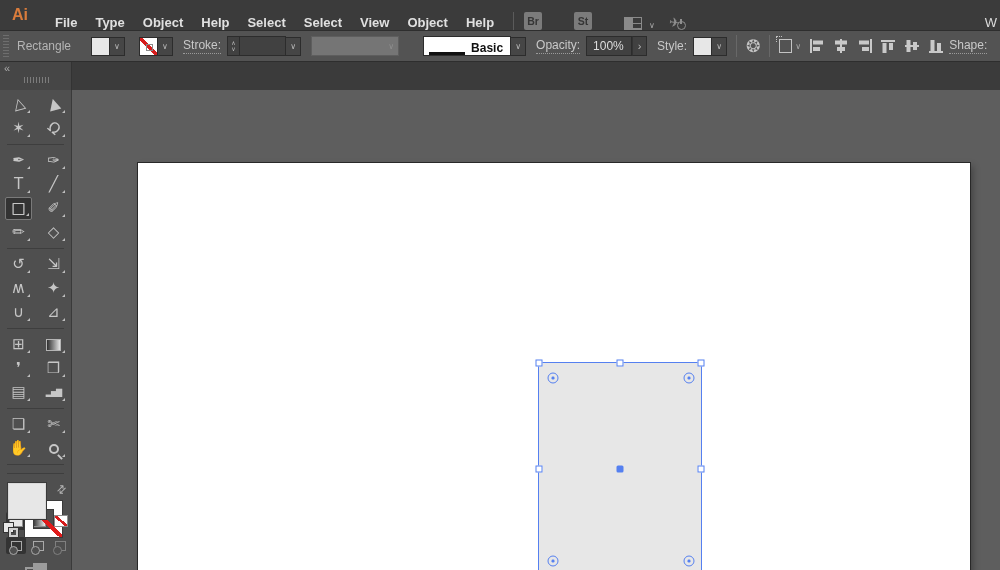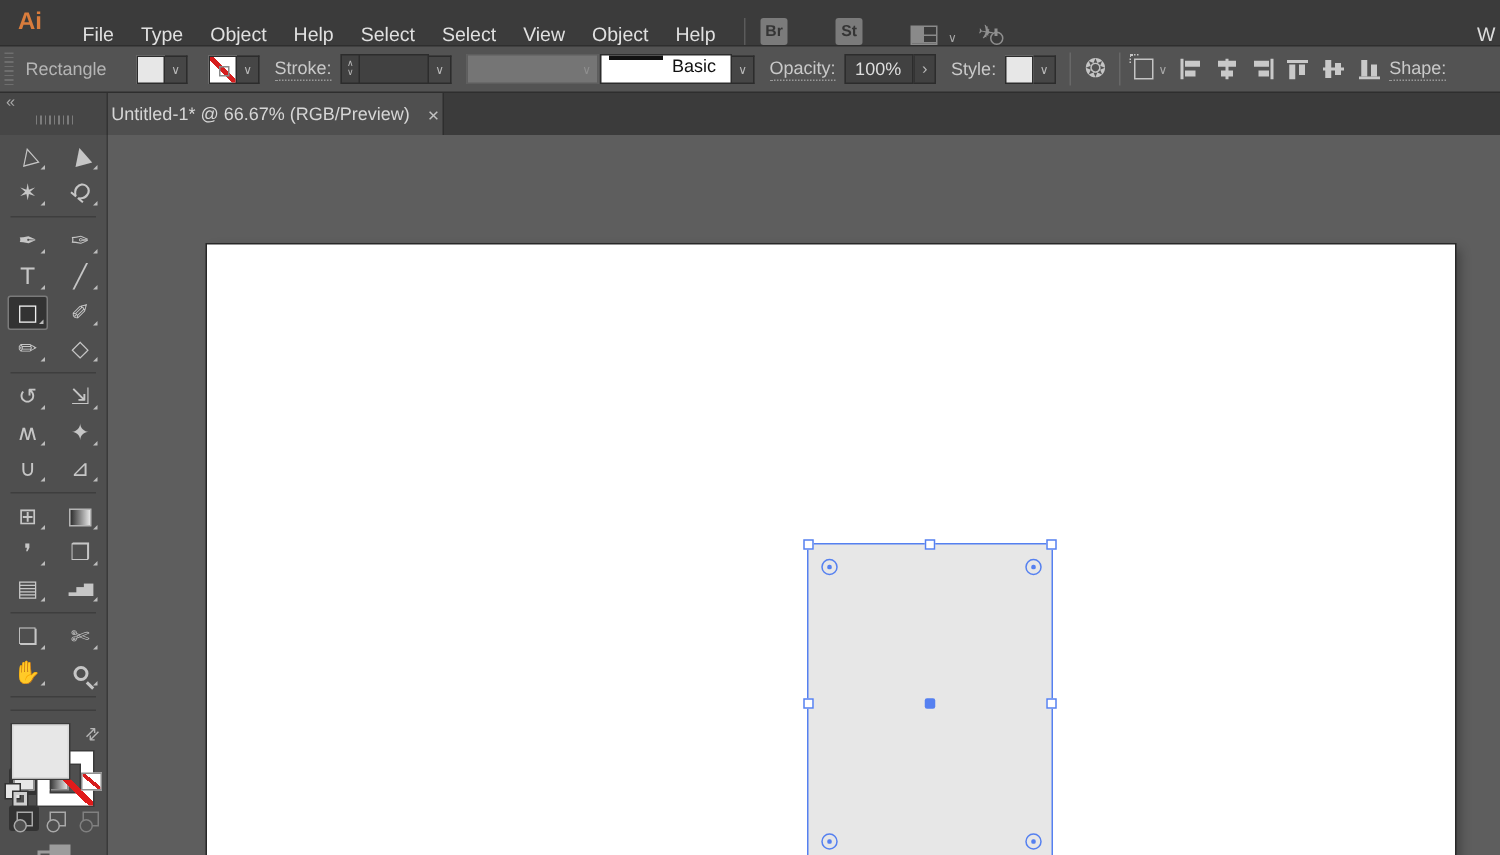--- a/index.html
+++ b/index.html
@@ -8,21 +8,21 @@
     --txt:#d9d9d9; --txt-dim:#b5b5b5; --field:#414141; --edge:#2c2c2c;
   }
   *{box-sizing:border-box;margin:0;padding:0;}
   html,body{width:1000px;height:570px;overflow:hidden;}
   body{font-family:"Liberation Sans","DejaVu Sans",sans-serif;background:#3b3b3b;}
 
   
   .menubar{height:30px;background:var(--menubar-bg);display:flex;align-items:flex-end;position:relative;}
   .logo{width:40px;height:30px;display:flex;align-items:center;justify-content:center;
         color:var(--accent-orange);font-size:16px;font-weight:bold;}
-  .menus{display:flex;align-items:center;margin-left:6px;}
+  .menus{display:flex;align-items:center;margin-left:6px;font-weight:bold;}
   .menu-item{color:#e0e0e0;font-size:13px;padding:0 9px;cursor:default;}
   .mb-sep{width:1px;height:18px;background:#5b5b5b;margin:0 10px;}
   .mini-btn{width:18px;height:18px;background:#7b7b7b;color:#353535;font-size:10.5px;font-weight:bold;
         border-radius:2px;display:flex;align-items:center;justify-content:center;margin-right:32px;}
   .arrange-ico{width:18px;height:13px;border:1px solid #8a8a8a;display:flex;margin-right:3px;}
   .arrange-ico .a-l{width:8px;background:#8a8a8a;}
   .arrange-ico .a-r{flex:1;display:flex;flex-direction:column;}
   .arrange-ico .a-r i{flex:1;border-bottom:1px solid #8a8a8a;}
   .chev{color:#a8a8a8;font-size:8px;margin:0 14px 0 4px;}
   .gpu{display:flex;align-items:center;color:#8f8f8f;}
@@ -48,21 +48,21 @@
   .u-dot{border-bottom:1px dotted #9a9a9a;padding-bottom:1px;}
   .stepper{width:13px;height:20px;background:var(--field);border:1px solid var(--edge);display:flex;
         flex-direction:column;align-items:center;justify-content:center;color:#b9b9b9;font-size:6px;line-height:6px;}
   .field{height:20px;background:var(--field);border:1px solid var(--edge);border-left:none;color:#ddd;
         display:flex;align-items:center;padding-left:6px;}
   .f-stroke{width:46px;}
   .dd-disabled{width:88px;height:20px;background:#757575;border:1px solid #5e5e5e;margin-left:10px;
         display:flex;align-items:center;justify-content:flex-end;}
   .dd-disabled .chev-dis{color:#8f8f8f;font-size:8px;margin-right:4px;}
   .brush-dd{width:88px;height:20px;background:#fff;border:1px solid var(--edge);display:flex;
-        align-items:flex-start;padding:0 5px;margin-left:1px;}
+        align-items:flex-end;padding:0 5px;margin-left:24px;font-weight:bold;}
   .brush-line{width:36px;height:3px;background:#111;margin-right:6px;}
   .brush-name{color:#111;font-size:12px;}
   .f-opacity{width:46px;}
   .expander{width:15px;height:20px;background:var(--field);border:1px solid var(--edge);border-left:1px solid #333;
         color:#b9b9b9;display:flex;align-items:center;justify-content:center;font-size:11px;}
   .cb-sep{width:1px;height:22px;background:#686868;margin:0 9px;}
   .recolor{font-size:17px;color:#c4c4c4;}
   .page-ico{width:13px;height:14px;border:1.5px solid #c4c4c4;position:relative;background:var(--controlbar-bg);}
   .page-ico::before{content:"";position:absolute;left:-4px;top:-4px;width:5px;height:5px;border:1.5px dotted #c4c4c4;border-right:none;border-bottom:none;}
   .align-group{display:flex;align-items:center;gap:8px;margin-left:4px;}
@@ -266,24 +266,20 @@
   </div>
 
   <span class="lbl u-dot shape-lbl">Shape:</span>
 </div>
 
 <div class="tabstrip">
   <div class="toolhead">
     <span class="collapse">«</span>
     <div class="grip-h"></div>
   </div>
-  <div class="tab">
-    <span>Untitled-1* @ 66.67% (RGB/Preview)</span>
-    <span class="tab-close">×</span>
-  </div>
 </div>
 
 <div class="main">
   <div class="toolbar">
     <div id="tool-grid">
         <div class="tool-row">
           <div class="tool-cell">
             <span class="tool-glyph" style="transform: rotate(-105deg);">▷</span>
           </div>
           <div class="tool-cell">

